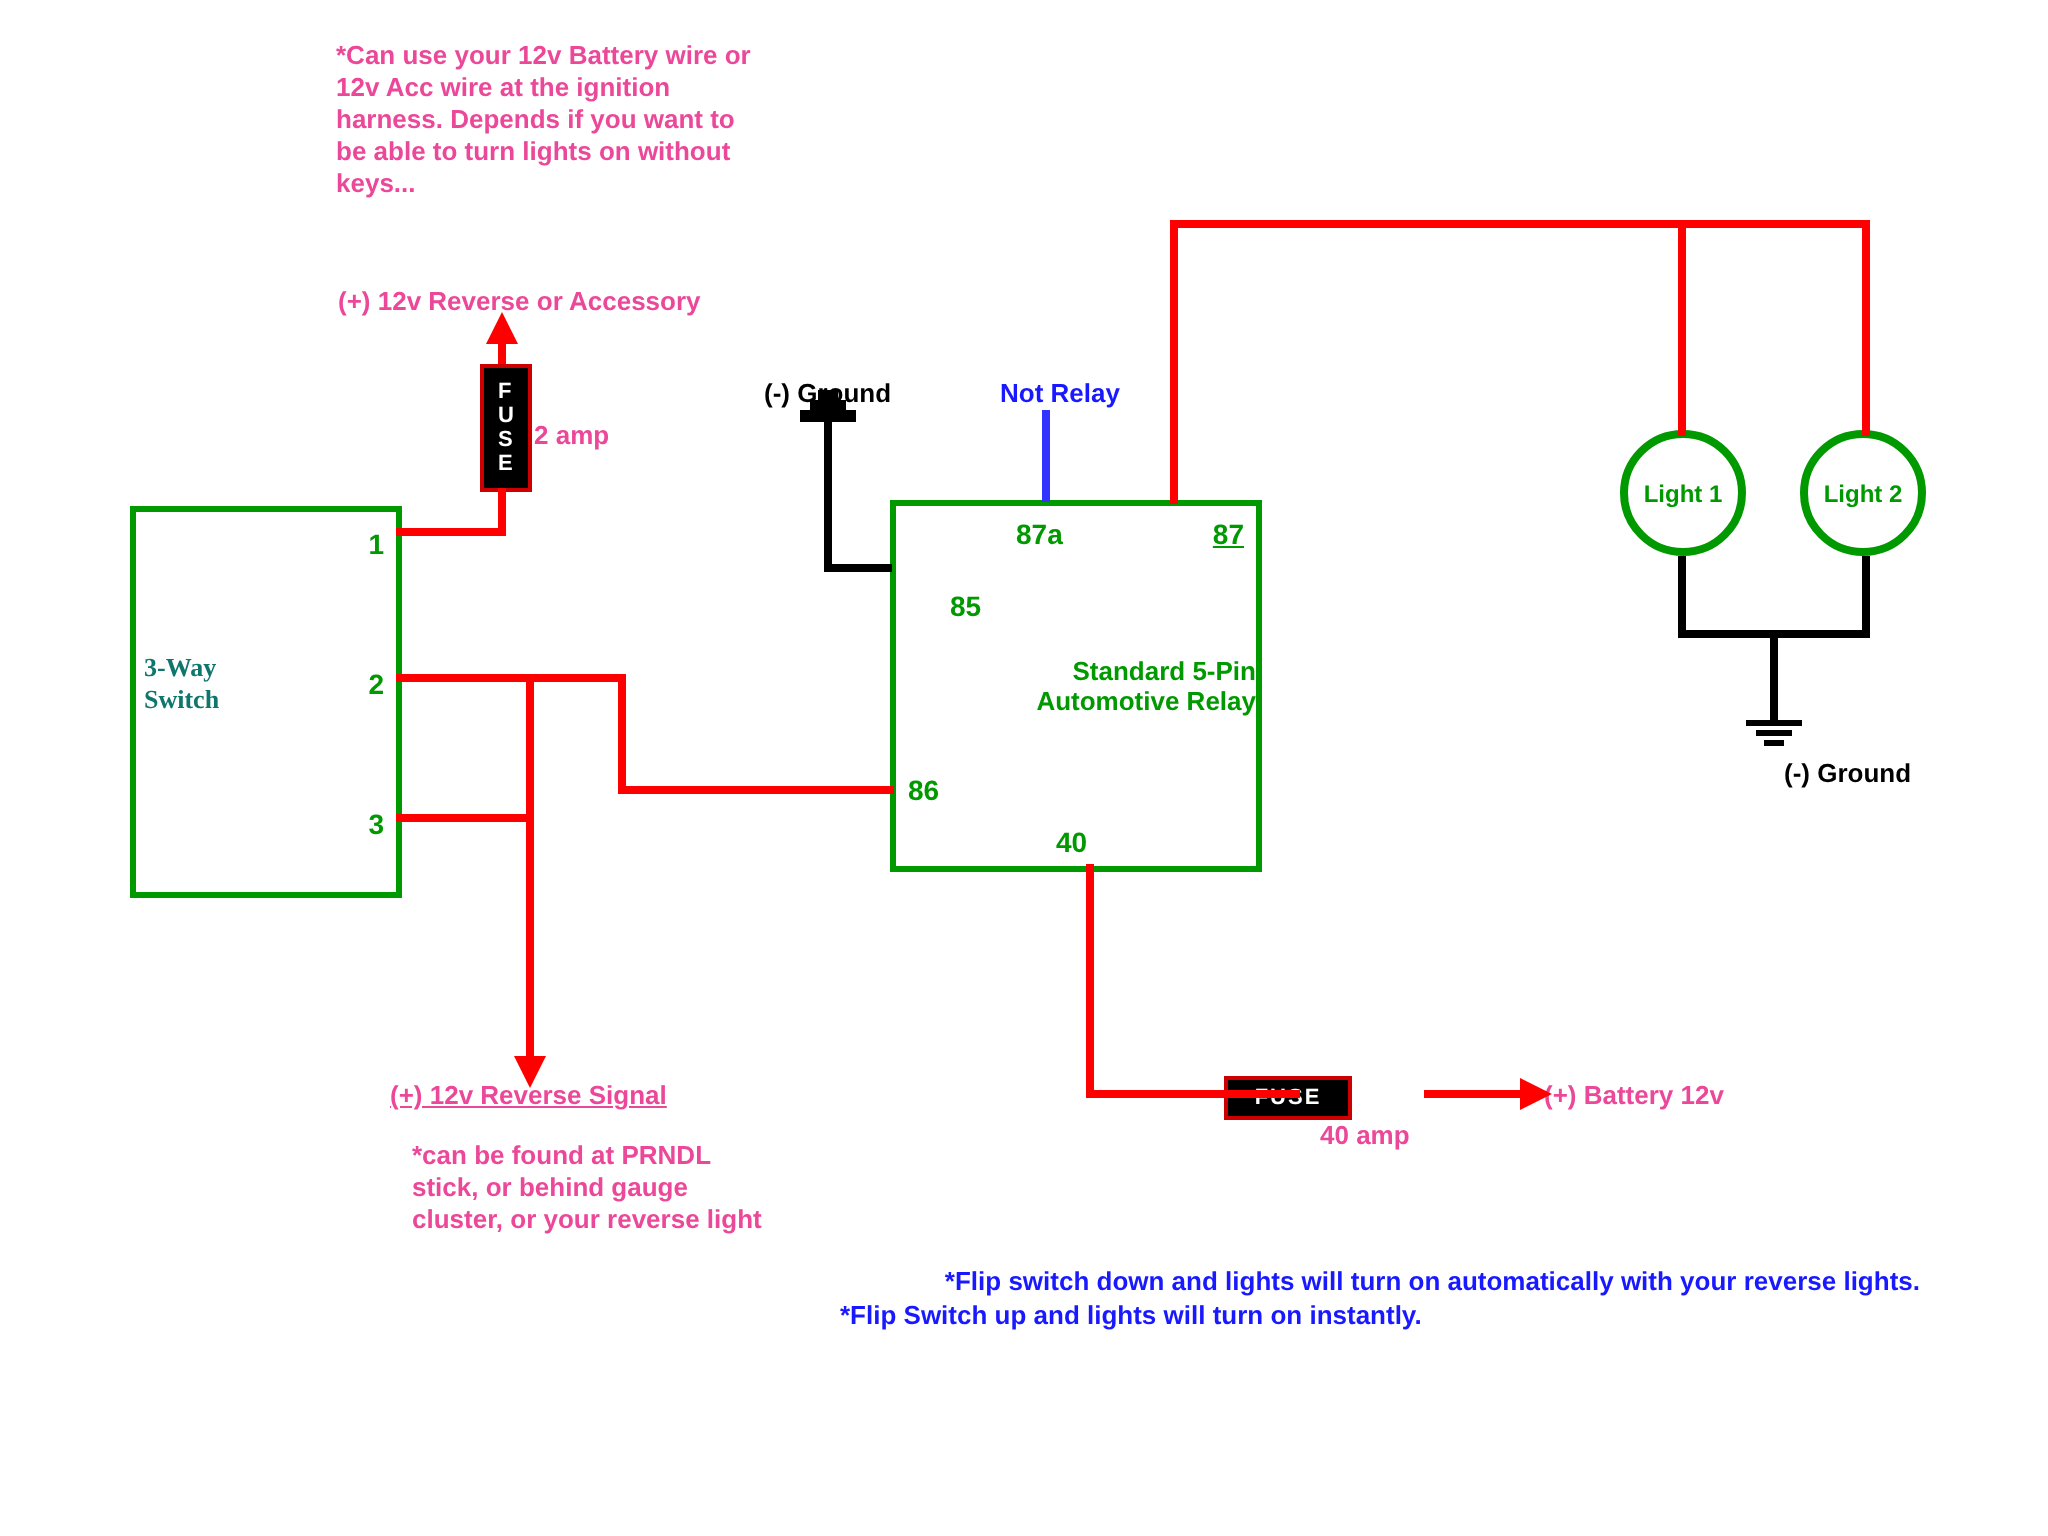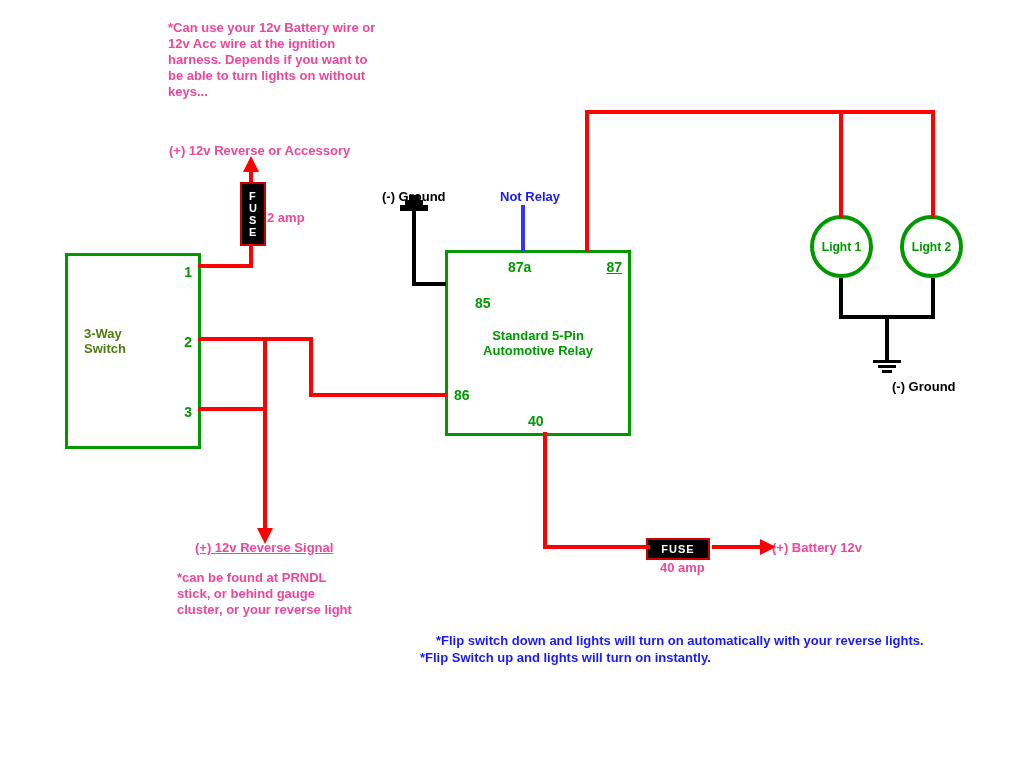--- a/index.html
+++ b/index.html
@@ -31,22 +31,22 @@
 
   
   .switchbox, .relaybox {
     position:absolute;
     border:3px solid #009900;
     background:#fff;
   }
   .switchbox { left:65px; top:253px; width:130px; height:190px; }
   .relaybox  { left:445px; top:250px; width:180px; height:180px; }
 
-  .switchlabel { position:absolute; left:16px; top:70px; color:#4d7c0f; font-weight:bold; }
-  .relaylabel  { position:absolute; width:100%; top:75px; text-align:center; color:#009900; font-weight:bold; }
+  .switchlabel { position:absolute; left:4px; top:70px; color:#0f766e; font-weight:bold;font-family:Liberation Serif, serif; }
+  .relaylabel  { position:absolute; width:100%; top:75px; text-align:right; color:#009900; font-weight:bold; }
 
   .pin { position:absolute; color:#009900; font-weight:bold; font-size:14px; }
 
   
   .fuse {
     position:absolute; background:#000; color:#fff; font-weight:bold;
     display:flex; align-items:center; justify-content:center;
     border:2px solid #c00;
   }
   .fuse-vert { width:22px; height:60px; flex-direction:column; line-height:12px; font-size:11px; }
@@ -67,22 +67,22 @@
   .ground .b1 { width:28px; left:-14px; top:0; }
   .ground .b2 { width:18px; left:-9px;  top:5px; }
   .ground .b3 { width:10px; left:-5px;  top:10px; }
 </style>
 </head>
 <body>
 
 <div class="abs red-text" style="left:168px; top:20px; width:210px; line-height:16px;">*Can use your 12v Battery wire or 12v Acc wire at the ignition harness. Depends if you want to be able to turn lights on without keys...</div>
 <div class="abs red-text" style="left:169px; top:143px;">(+) 12v Reverse or Accessory</div>
 <div class="abs red-text" style="left:195px; top:540px;text-decoration:underline;">(+) 12v Reverse Signal</div>
-<div class="abs red-text" style="left:177px; top:570px; width:185px; line-height:16px;">*can be found at PRNDL stick, or behind gauge cluster, or your reverse light</div>
-<div class="abs blue-text" style="left:436px; top:633px; width:540px;">*Flip switch down and lights will turn on automatically with your reverse lights.</div>
+<div class="abs red-text" style="left:206px; top:570px; width:185px; line-height:16px;">*can be found at PRNDL stick, or behind gauge cluster, or your reverse light</div>
+<div class="abs blue-text" style="left:420px; top:633px; width:540px;text-align:right;">*Flip switch down and lights will turn on automatically with your reverse lights.</div>
 <div class="abs blue-text" style="left:420px; top:650px; width:540px;">*Flip Switch up and lights will turn on instantly.</div>
 
 <div class="abs black-text" style="left:382px; top:189px;">(-) Ground</div>
 <div class="abs blue-text" style="left:500px; top:189px;">Not Relay</div>
 <div class="abs black-text" style="left:892px; top:379px;">(-) Ground</div>
 <div class="abs red-text" style="left:772px; top:540px;">(+) Battery 12v</div>
 
 <div class="switchbox">
   <div class="switchlabel" style="white-space:pre;">3-Way
 Switch</div>
@@ -102,21 +102,21 @@
 </div>
 
 <div class="lightcircle" style="left:810px; top:215px;">Light 1</div>
 <div class="lightcircle" style="left:900px; top:215px;text-align:right;">Light 2</div>
 
 <div class="fuse fuse-vert" style="left:240px; top:182px;">
   <span style="writing-mode:horizontal-tb;">F<br>U<br>S<br>E</span>
 </div>
 <div class="abs red-text" style="left:267px; top:210px;">2 amp</div>
 
-<div class="fuse fuse-horz" style="left:646px; top:538px;">
+<div class="fuse fuse-horz" style="left:612px; top:538px;">
   <span>FUSE</span>
 </div>
 <div class="abs red-text" style="left:660px; top:560px;">40 amp</div>
 
 <div class="wire red" style="left:198px; top:264px; width:55px; height:4px;"></div>
 <div class="wire red" style="left:249px; top:244px; width:4px; height:24px;"></div>
 <div class="wire red" style="left:249px; top:170px; width:4px; height:12px;"></div>
 <div class="arrow up" style="left:243px; top:156px;"></div>
 
 <div class="wire red" style="left:198px; top:337px; width:115px; height:4px;"></div>

